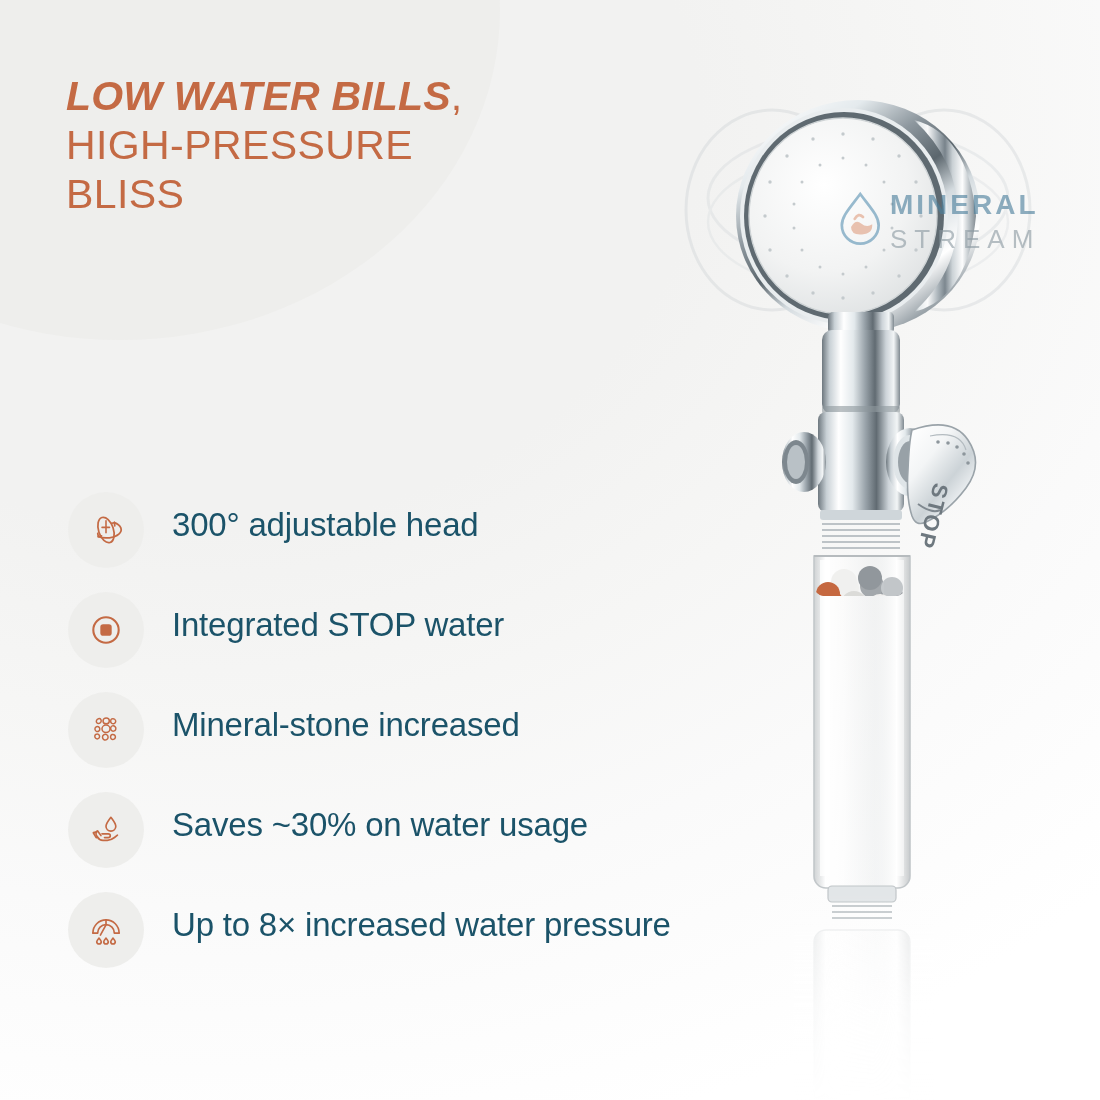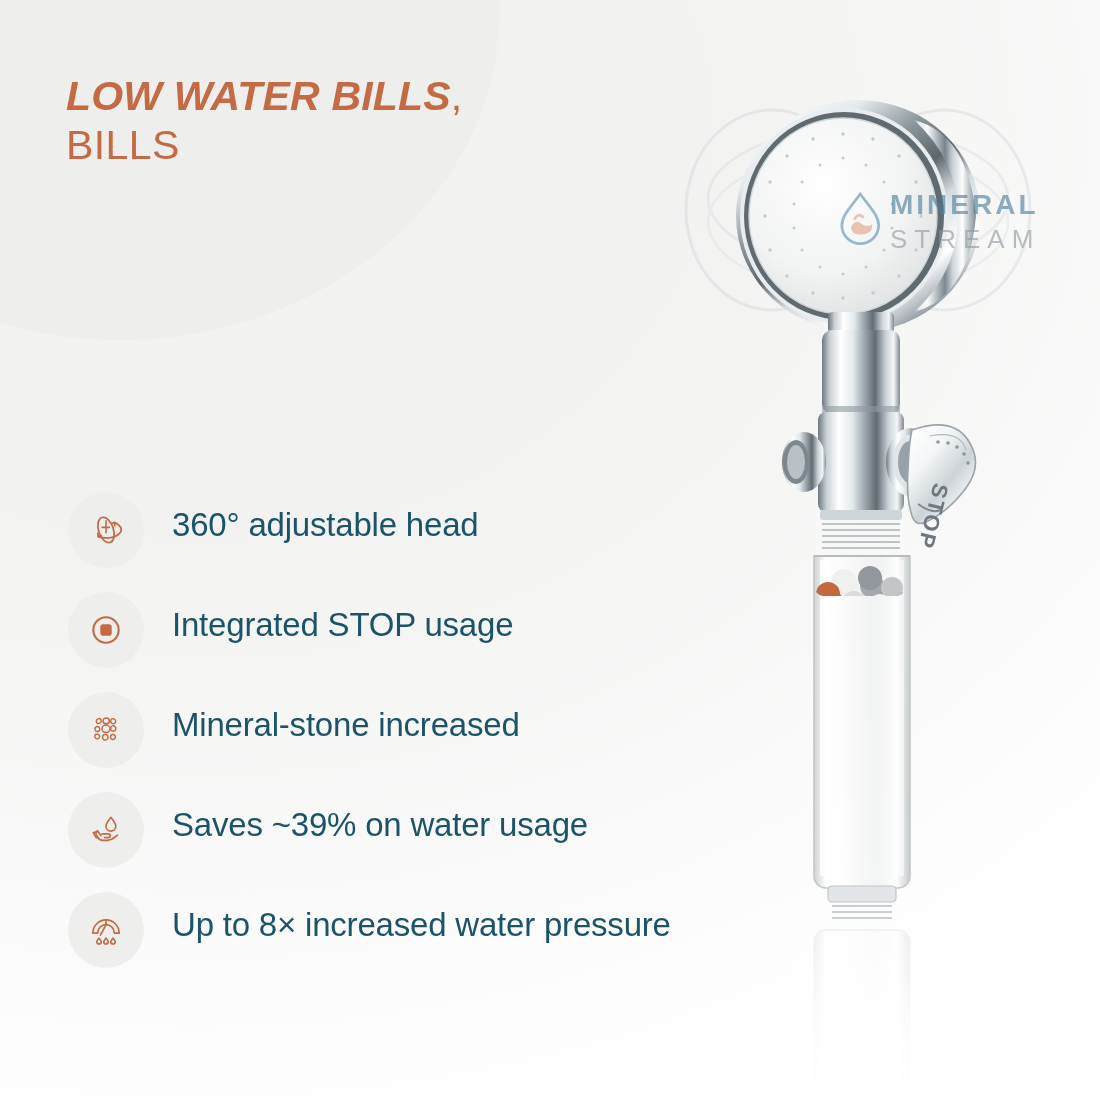--- a/index.html
+++ b/index.html
@@ -106,49 +106,50 @@
 </style>
 </head>
 <body>
 
 <div id="stage">
 
   <div class="blob2"></div>
 
   <div class="headline">
     <span class="l1"><span>LOW WATER BILLS</span><span class="comma">,</span></span>
-    <span class="l3">BILLS</span>
+    <span class="l2">HIGH-PRESSURE</span>
+    <span class="l3">BLISS</span>
   </div>
 
   <div class="features">
 
     <div class="feature">
       <div class="badge">
         <svg viewBox="0 0 48 48">
           <g fill="none" stroke="#c46a44" stroke-width="2" stroke-linecap="round" stroke-linejoin="round">
             <ellipse cx="24" cy="24" rx="8.5" ry="15" transform="rotate(-18 24 24)"></ellipse>
             <path d="M33.5 15.5 A16 9 0 1 1 15.2 31.6"></path>
             <path d="M33.6 15.4 l-3.6 1.2 M33.6 15.4 l0.4 3.8"></path>
             <path d="M15.2 31.6 l3.7 -1.0 M15.2 31.6 l-0.6 -3.7"></path>
             <path d="M24 13.5 L24 27" stroke-width="1.8"></path>
             <path d="M19.5 21 L28 21" stroke-width="1.8"></path>
           </g>
         </svg>
       </div>
-      <div class="ftext">360° adjustable head</div>
+      <div class="ftext">300° adjustable head</div>
     </div>
 
     <div class="feature">
       <div class="badge">
         <svg viewBox="0 0 48 48">
           <circle cx="24" cy="24" r="14.5" fill="none" stroke="#c46a44" stroke-width="2.4"></circle>
           <rect x="17.5" y="17.5" width="13" height="13" rx="3.2" fill="#c46a44"></rect>
         </svg>
       </div>
-      <div class="ftext">Integrated STOP usage</div>
+      <div class="ftext">Integrated STOP water</div>
     </div>
 
     <div class="feature">
       <div class="badge">
         <svg viewBox="0 0 48 48">
           <g fill="none" stroke="#c46a44" stroke-width="1.7" stroke-linejoin="round">
             <path d="M13 13.5c.6-2.6 4-3.4 5.2-1.3 1.1 2-.5 4.3-2.6 4.3-1.7 0-3-1.3-2.6-3z"></path>
             <ellipse cx="24.2" cy="13.6" rx="3.6" ry="3.3"></ellipse>
             <path d="M30.6 11.3c2.4-.9 4.8.9 4.5 3.2-.3 2.2-3 3.2-4.7 1.8-1.5-1.2-1.4-4.2.2-5z"></path>
             <path d="M12.4 20.6c1.8-1.3 4.3-.2 4.5 2 .2 2.2-2 3.8-3.9 2.9-1.9-.9-2.2-3.7-.6-4.9z"></path>
@@ -169,21 +170,21 @@
           <g fill="none" stroke="#c46a44" stroke-width="1.9" stroke-linecap="round" stroke-linejoin="round">
             <path d="M29.6 9.5c3.2 4.3 5.6 7.2 5.6 10.2a5.6 5.6 0 0 1-11.2 0c0-3 2.4-5.9 5.6-10.2z"></path>
             <path d="M10.2 27.3l4.2-2.1 3.8 5.1"></path>
             <path d="M14.4 25.2c-1.8 1-2.4 3.3-1.3 5l1.1 1.8"></path>
             <path d="M19.4 28.4h7.1c1.4 0 2.4 1 2.4 2.2s-1 2.1-2.4 2.1h-4.2"></path>
             <path d="M14.2 32c1.3 2.3 3.6 3.8 6.3 3.8h5.1c3.5 0 5.4-1.1 8.1-3.2l3.4-2.7"></path>
             <path d="M10.6 26.6l-1.1.6 3.3 5.6 1.1-.6"></path>
           </g>
         </svg>
       </div>
-      <div class="ftext">Saves ~39% on water usage</div>
+      <div class="ftext">Saves ~30% on water usage</div>
     </div>
 
     <div class="feature">
       <div class="badge">
         <svg viewBox="0 0 48 48">
           <g fill="none" stroke="#c46a44" stroke-width="1.9" stroke-linecap="round" stroke-linejoin="round">
             <path d="M9 27.5a15 15 0 0 1 30 0"></path>
             <path d="M14.4 27.5a9.6 9.6 0 0 1 19.2 0"></path>
             <path d="M24 12.5v5.3"></path>
             <path d="M24 18.2 L17.6 29.8"></path>

